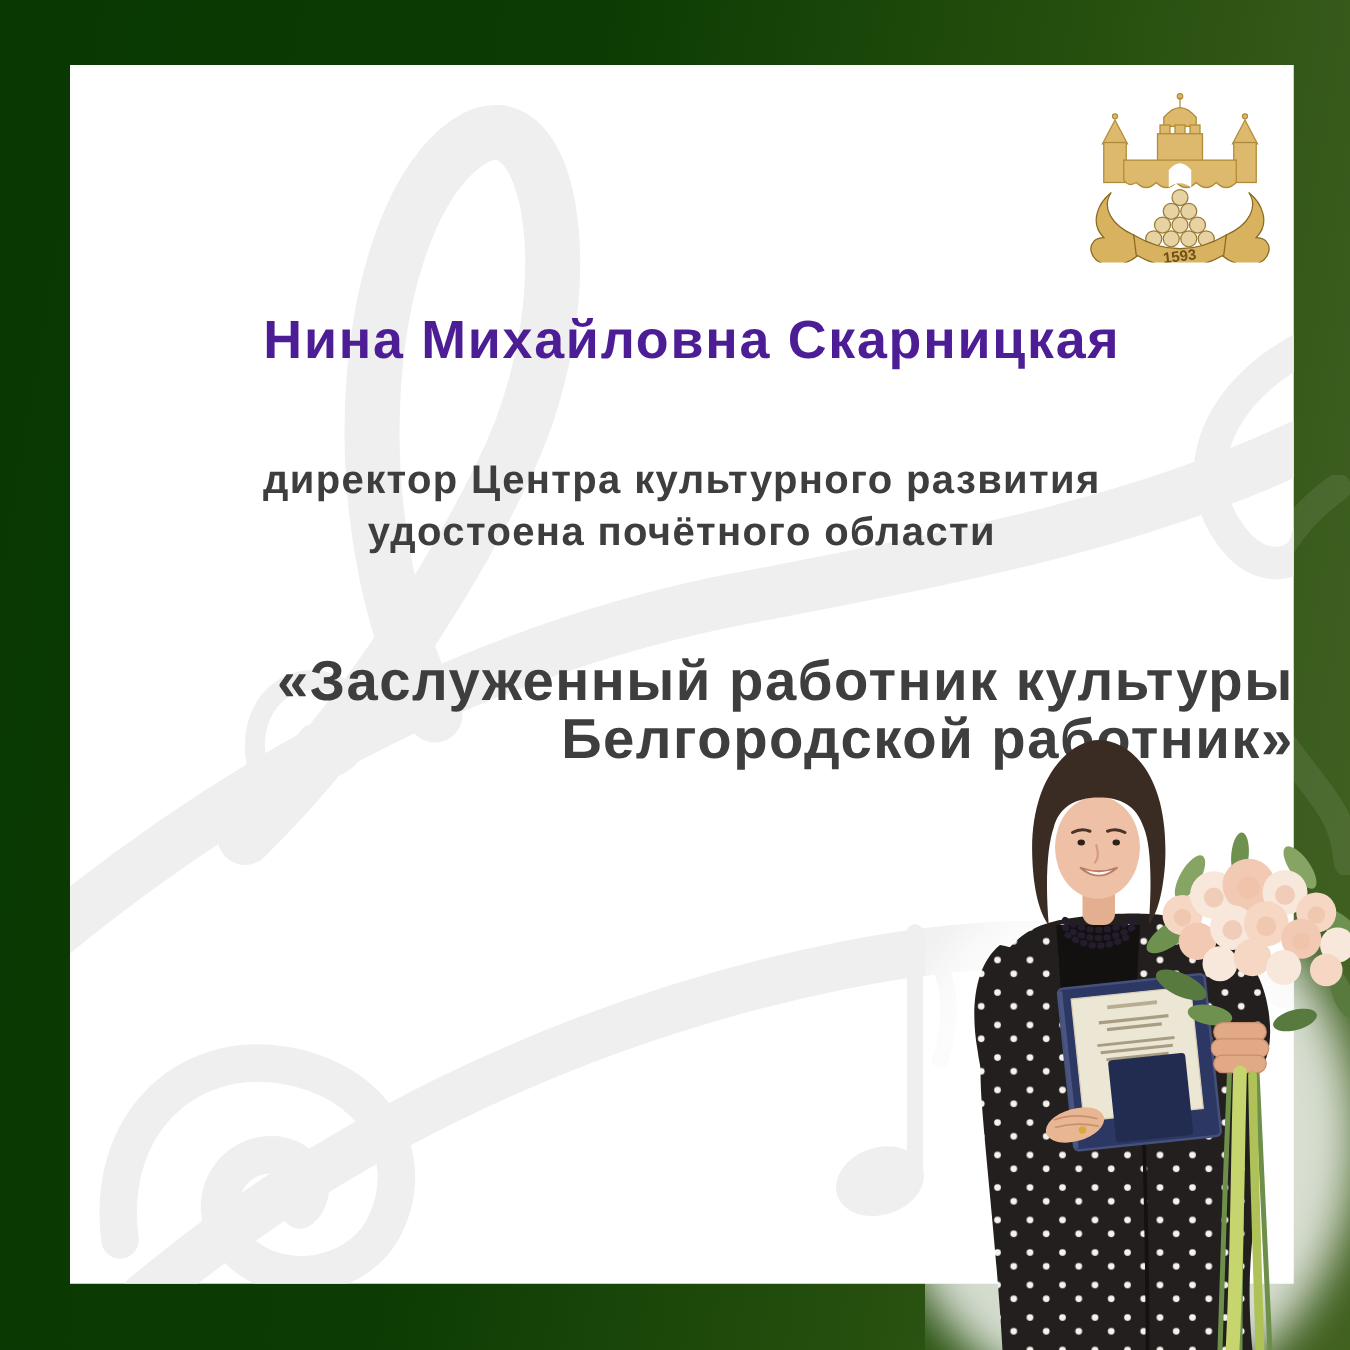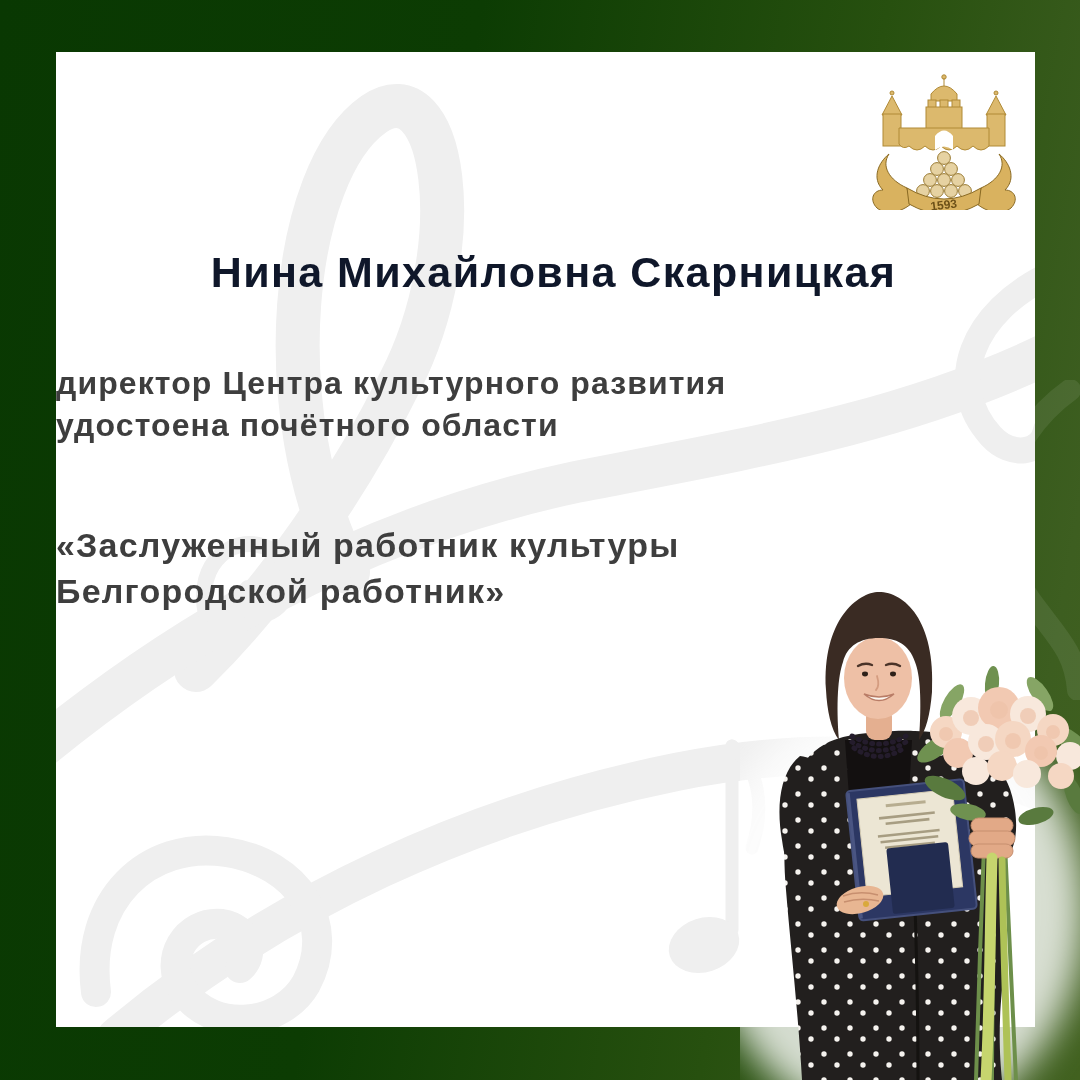--- a/index.html
+++ b/index.html
@@ -15,29 +15,29 @@
   .frame-deco{position:absolute;right:0;top:380px;width:120px;height:320px;opacity:.08;z-index:0;}
   .card{
     position:absolute;left:56px;top:52px;right:45px;bottom:53px;
     background:#ffffff;overflow:hidden;z-index:1;
   }
   .watermark{position:absolute;left:0;top:0;width:100%;height:100%;z-index:0;}
   .emblem{position:absolute;top:18px;right:16px;width:150px;height:140px;z-index:2;}
   .textblock{position:absolute;left:0;right:0;top:0;bottom:0;z-index:2;pointer-events:none;}
   .headline{
     position:absolute;top:196px;left:16px;right:0;text-align:center;
-    font-size:43px;font-weight:bold;letter-spacing:1.4px;color:#0f172a;
+    font-size:43px;font-weight:bold;letter-spacing:1.4px;color:#4c1d95;
   }
   .subtitle{
-    position:absolute;top:310px;left:0;right:0;
+    position:absolute;top:310px;left:0;right:0;text-align:center;
     font-size:32px;font-weight:bold;letter-spacing:1.1px;line-height:42px;color:#3e3e3e;
   }
   .award{
-    position:absolute;top:470px;left:0;right:0;text-align:left;
-    font-size:34px;font-weight:bold;letter-spacing:1.2px;line-height:46px;color:#3e3e3e;
+    position:absolute;top:470px;left:0;right:0;text-align:right;
+    font-size:45px;font-weight:bold;letter-spacing:1.2px;line-height:46px;color:#3e3e3e;
   }
   .person{position:absolute;left:740px;top:580px;width:340px;height:500px;z-index:5;}
 </style>
 </head>
 <body>
 
 <div class="stage">
 
   <svg class="frame-deco" viewBox="0 0 120 320">
     <path d="M110 10 C 40 60 20 150 70 220 C 95 255 115 270 118 310" fill="none" stroke="#ffffff" stroke-width="22" stroke-linecap="round"></path>

